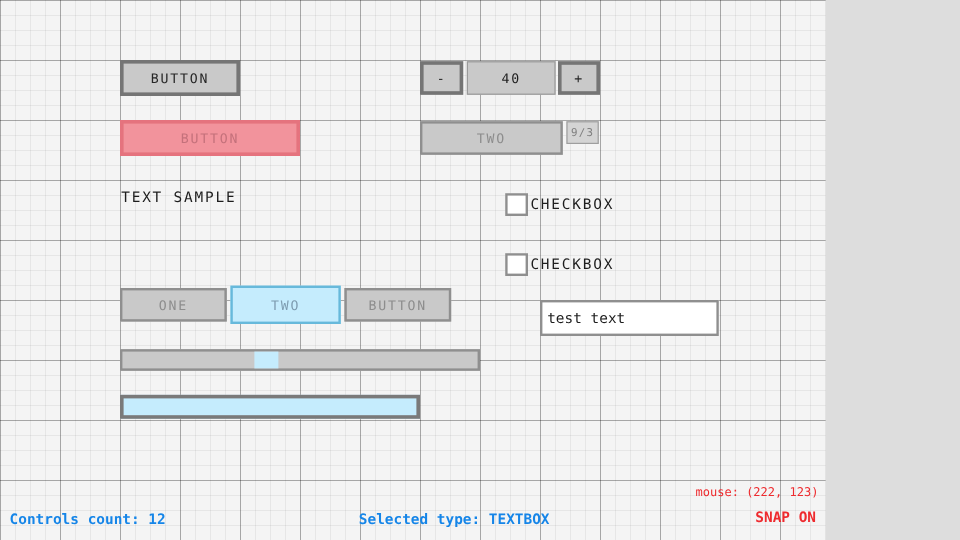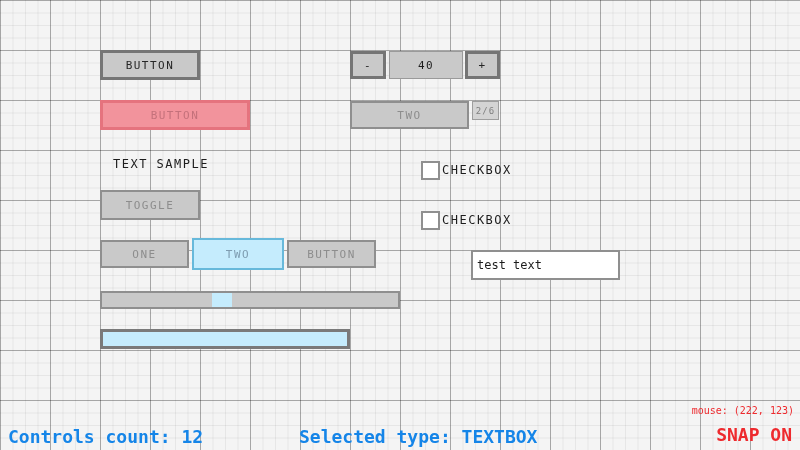--- a/index.html
+++ b/index.html
@@ -1,17 +1,17 @@
 <!DOCTYPE html>
 <html><head>
 <meta charset="utf-8">
 <style>
   html,body { margin:0; padding:0; background:#ddd; }
   .stage {
-    position:relative; width:800px; height:450px; overflow:hidden;
+    position:relative; width:688px; height:450px; overflow:hidden;
     background-color:#f4f4f4;
     background-image:
       linear-gradient(to right, rgba(0,0,0,0.28) 1px, transparent 1px),
       linear-gradient(to bottom, rgba(0,0,0,0.28) 1px, transparent 1px),
       linear-gradient(to right, rgba(0,0,0,0.06) 1px, transparent 1px),
       linear-gradient(to bottom, rgba(0,0,0,0.06) 1px, transparent 1px);
     background-size: 50px 50px, 50px 50px, 12.5px 12.5px, 12.5px 12.5px;
     font-family:"DejaVu Sans Mono", monospace;
   }
   .abs { position:absolute; box-sizing:border-box; }
@@ -33,21 +33,21 @@
   .hl { 
     background:#c5ecfd; border:2px solid #67b9db; color:#7e9cb0;
   }
   .white-box { background:#ffffff; border:2px solid #8f8f8f; }
 
   .plain-label { color:#1d1d1d; font-size:12px; letter-spacing:1.5px; white-space:nowrap; }
 
   
   .btn-gray      { left:100px; top:50px;  width:100px; height:30px; }
   .btn-pink      { left:100px; top:100px; width:150px; height:30px; }
-  .text-sample   { left:113px; top:157px; }
+  .text-sample   { left:101px; top:157px; }
   .toggle        { left:100px; top:190px; width:100px; height:30px; }
   .tab-one       { left:100px; top:240px; width:89px;  height:28px; }
   .tab-two       { left:192px; top:238px; width:92px;  height:32px; }
   .tab-three     { left:287px; top:240px; width:89px;  height:28px; }
 
   .slider-track  { left:100px; top:291px; width:300px; height:18px;
                    background:#c9c9c9; border:2px solid #8f8f8f; }
   .slider-handle { position:absolute; left:110px; top:0; width:20px; height:14px;
                    background:#c5ecfd; }
 
@@ -65,62 +65,61 @@
                    font-size:9px; letter-spacing:1px; }
 
   .cb-box-1      { left:421px; top:161px; width:19px; height:19px; }
   .cb-box-2      { left:421px; top:211px; width:19px; height:19px; }
   .cb-label-1    { left:442px; top:163px; }
   .cb-label-2    { left:442px; top:213px; }
 
   .textbox       { left:450px; top:250px; width:149px; height:30px;
                    background:#fff; border:2px solid #8f8f8f;
                    font-family:"DejaVu Sans Mono", monospace;
-                   font-size:12px; color:#1d1d1d; padding:0 0 0 4px; outline:none;margin-left:21px; }
+                   font-size:12px; color:#1d1d1d; padding:0 0 0 4px; outline:none; }
 
   .st-small { font-size:10px; letter-spacing:0; white-space:nowrap; }
-  .st-big   { font-size:18px; font-weight:bold; letter-spacing:0; white-space:nowrap; }
+  .st-big   { font-size:12px; font-weight:bold; letter-spacing:0; white-space:nowrap; }
   .st-green { color:#0b8642; }
   .st-blue  { color:#1585e8; }
   .st-red   { color:#ee2a2e; }
   .rec-info   { left:10px;  top:405px; }
   .count-info { left:8px;   top:426px; }
   .type-info  { left:299px; top:426px;text-align:center; }
   .mouse-info { right:6px;  top:405px; text-align:right; }
   .snap-info  { right:8px;  top:424px; text-align:right; }
 </style>
 </head>
 <body>
 
 <div class="stage">
 
   <div class="abs ctl btn btn-gray">BUTTON</div>
 
   <div class="abs ctl pink btn-pink">BUTTON</div>
 
   <div class="abs plain-label text-sample">TEXT SAMPLE</div>
 
-  <div class="abs ctl flat toggle">TOGGLE</div>
 
   <div class="abs ctl flat tab-one">ONE</div>
   <div class="abs ctl hl tab-two">TWO</div>
   <div class="abs ctl flat tab-three">BUTTON</div>
 
   <div class="abs slider-track">
     <div class="slider-handle"></div>
   </div>
 
   <div class="abs progress"></div>
 
   <div class="abs ctl btn spin-minus">-</div>
   <div class="abs ctl spin-value">40</div>
   <div class="abs ctl btn spin-plus">+</div>
 
   <div class="abs ctl flat dropdown">TWO</div>
-  <div class="abs ctl dd-badge">2/6</div>
+  <div class="abs ctl dd-badge">9/3</div>
 
   <div class="abs white-box cb-box-1"></div>
   <div class="abs plain-label cb-label-1">CHECKBOX</div>
   <div class="abs white-box cb-box-2"></div>
   <div class="abs plain-label cb-label-2">CHECKBOX</div>
 
   <input type="text" class="abs textbox" value="test text" style="">
 
   <div class="abs st-big st-blue count-info">Controls count: 12</div>
   <div class="abs st-big st-blue type-info">Selected type: TEXTBOX</div>

